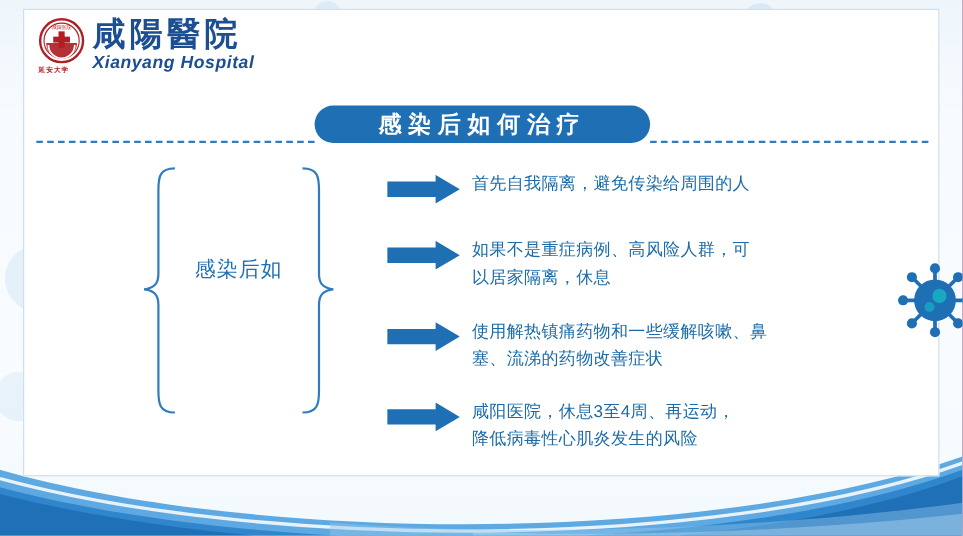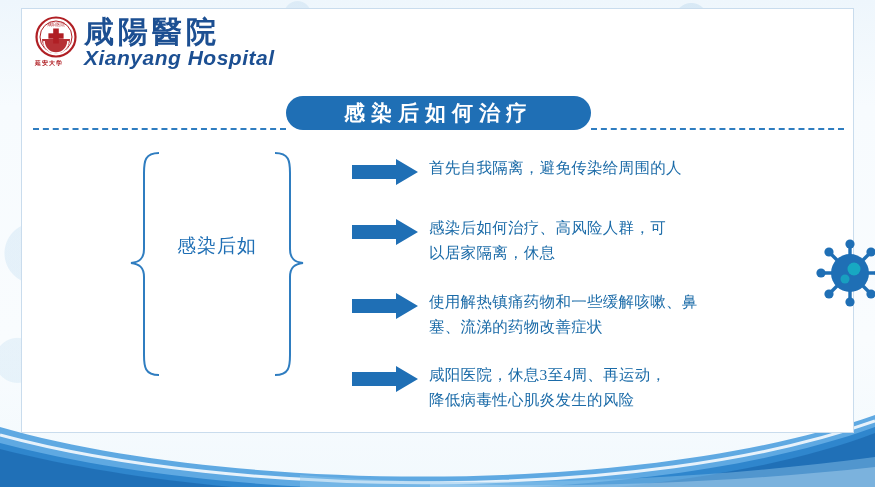--- a/index.html
+++ b/index.html
@@ -82,21 +82,21 @@
     font-family: "DejaVu Sans", "Liberation Sans", sans-serif;
     font-size: 30px;
     font-weight: bold;
     color: #1c4f92;
     letter-spacing: 4px;
     line-height: 32px;
     white-space: nowrap;
   }
   .logo-en {
     font-family: "Liberation Sans", sans-serif;
-    font-size: 21px;
+    font-size: 16px;
     font-weight: bold;
     font-style: italic;
     color: #1c4f92;
     letter-spacing: .5px;
     line-height: 18px;
     margin-top: 1px;
     white-space: nowrap;
   }
   .logo-sub {
     position: absolute;
@@ -179,21 +179,21 @@
   }
   .bullet-arrow {
     flex: 0 0 auto;
     width: 66px;
     height: 26px;
     margin-top: 4px;
   }
   .bullet-text {
     flex: 1 1 auto;
     margin-left: 11px;
-    font-family: Liberation Serif, serif;
+    font-family: Liberation Sans, sans-serif;
     font-size: 15.5px;
     color: #1b6ba8;
     line-height: 25px;
     letter-spacing: .3px;
   }
   .row-h1 { margin-bottom: 30px; }
   .row-h2 { margin-bottom: 24px; }
   .row-h3 { margin-bottom: 23px; }
 
   
@@ -274,21 +274,21 @@
         </div>
       </div>
 
       <div class="bullet-row row-h2">
         <div class="bullet-arrow">
           <svg width="66" height="26" viewBox="0 0 66 26" xmlns="http://www.w3.org/2000/svg">
             <path d="M0,6 L44,6 L44,0 L66,13 L44,26 L44,20 L0,20 Z" fill="#1f6fb5"></path>
           </svg>
         </div>
         <div class="bullet-text">
-          <div>感染后如何治疗、高风险人群，可</div>
+          <div>如果不是重症病例、高风险人群，可</div>
           <div>以居家隔离，休息</div>
         </div>
       </div>
 
       <div class="bullet-row row-h3">
         <div class="bullet-arrow">
           <svg width="66" height="26" viewBox="0 0 66 26" xmlns="http://www.w3.org/2000/svg">
             <path d="M0,6 L44,6 L44,0 L66,13 L44,26 L44,20 L0,20 Z" fill="#1f6fb5"></path>
           </svg>
         </div>

